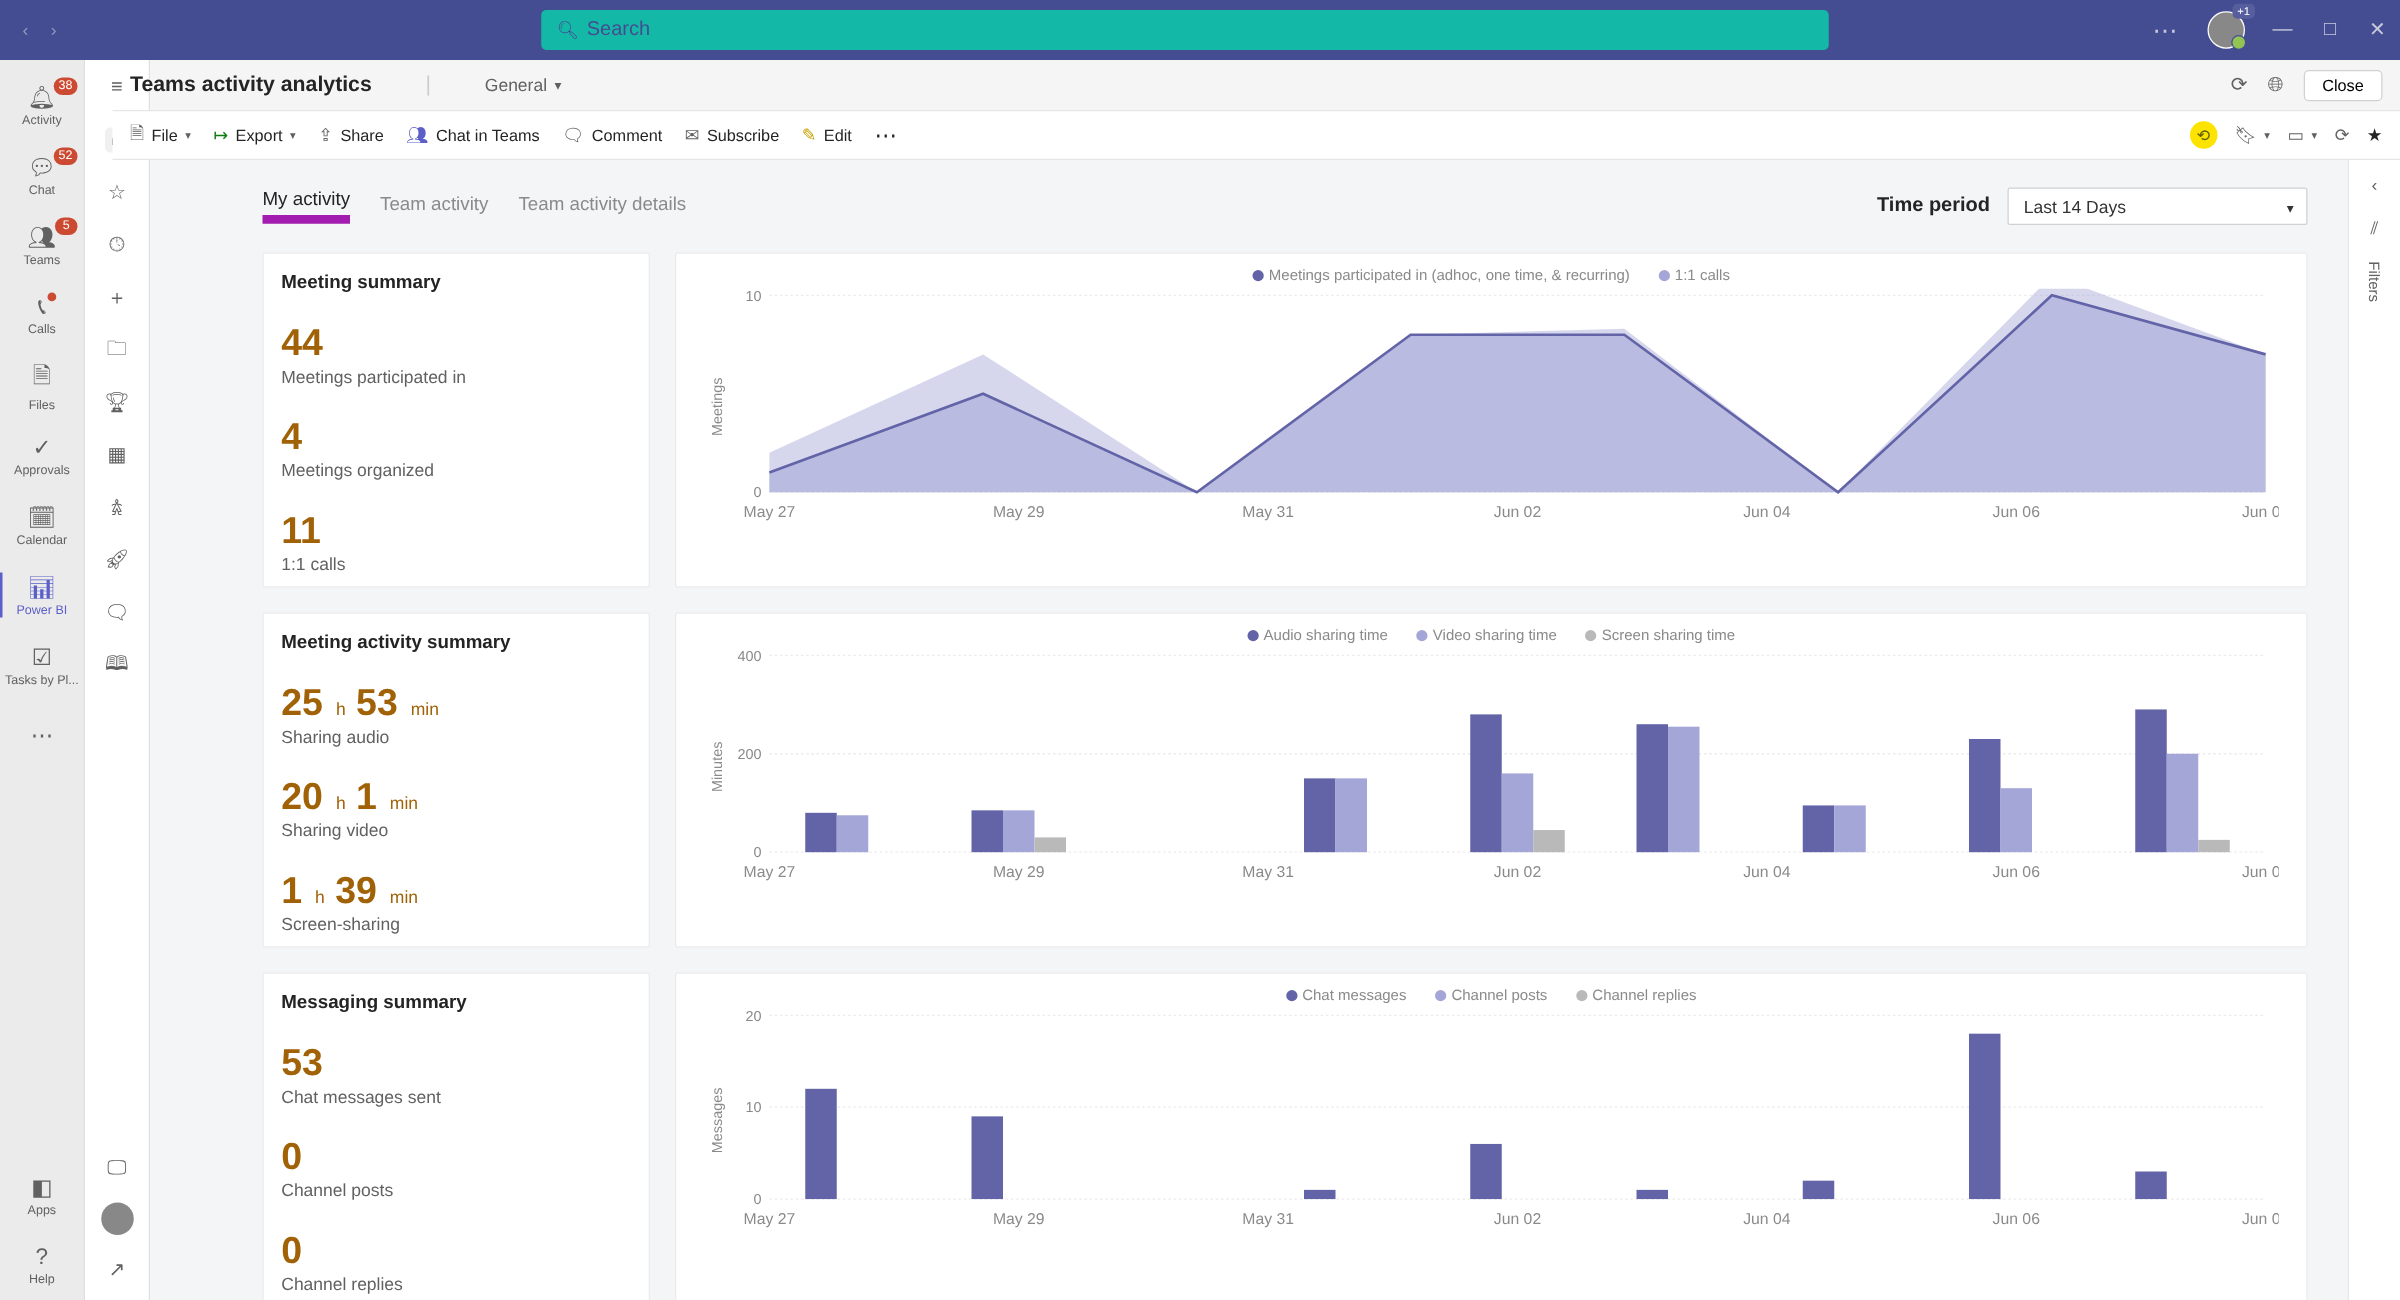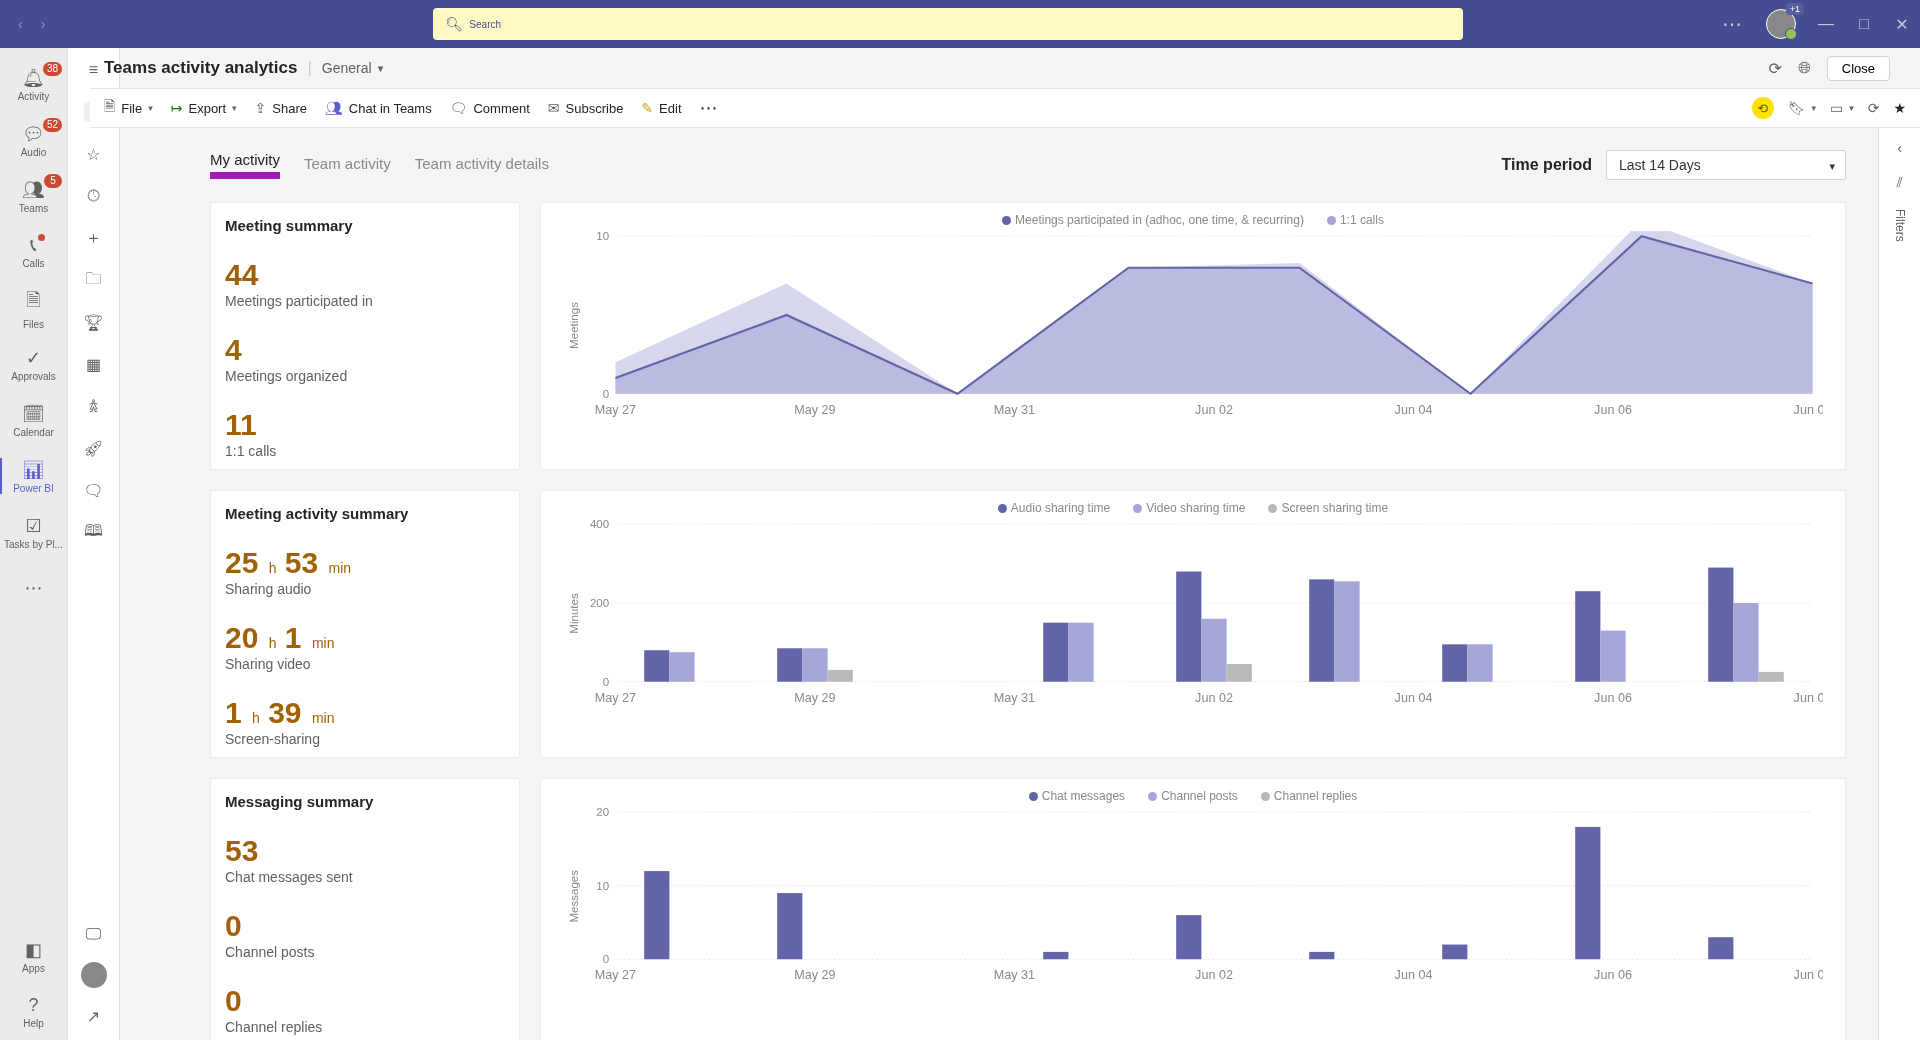--- a/index.html
+++ b/index.html
@@ -3,21 +3,21 @@
 <meta charset="utf-8">
 <style>
 * { margin: 0; padding: 0; box-sizing: border-box; font-family: "Segoe UI", -apple-system, sans-serif; }
 html, body { width: 1920px; height: 1040px; overflow: hidden; background: #f5f5f5; }
 
 
 .title-bar { height: 48px; background: #444d92; display: flex; align-items: center; padding: 0 10px; color: #c8c8dd; }
 .title-bar .nav-arrows { display: flex; gap: 18px; padding: 0 8px; }
 .title-bar .nav-arrows span { font-size: 14px; cursor: pointer; opacity: 0.6; }
 .title-bar .search-wrap { flex: 0 0 1030px; margin-left: 380px; }
-.title-bar .search { width: 100%; height: 32px; background: #fef9c3; border: none; border-radius: 4px; padding: 0 36px; font-size: 10px; color: #444d92; }
+.title-bar .search { width: 100%; height: 32px; background: #14b8a6; border: none; border-radius: 4px; padding: 0 36px; font-size: 16px; color: #444d92; }
 .title-bar .search::placeholder { color: #444d92; }
 .title-bar .search-wrap { position: relative; }
 .title-bar .search-icon-inner { position: absolute; left: 12px; top: 8px; color: #444d92; font-size: 14px; }
 .title-bar .right { margin-left: auto; display: flex; align-items: center; gap: 22px; }
 .title-bar .right .dots { font-size: 20px; letter-spacing: 2px; }
 .title-bar .avatar { width: 30px; height: 30px; border-radius: 50%; background: #888; position: relative; border: 1px solid #fff; }
 .title-bar .avatar::after { content: ""; position: absolute; width: 10px; height: 10px; background: #92c353; border: 1px solid #444d92; border-radius: 50%; right: -2px; bottom: -2px; }
 .title-bar .avatar .badge { position: absolute; top: -7px; right: -9px; background: #565e9e; color: #fff; font-size: 9px; padding: 1px 4px; border-radius: 4px; }
 .title-bar .win-btn { width: 16px; height: 16px; cursor: pointer; color: #c8c8dd; display: flex; align-items: center; justify-content: center; }
 
@@ -33,21 +33,21 @@
 .app-rail .item.bottom { margin-top: auto; }
 
 
 .sec-rail { position: absolute; left: 68px; top: 48px; bottom: 0; width: 52px; background: #fff; border-right: 1px solid #e0e0e0; display: flex; flex-direction: column; align-items: center; padding-top: 12px; gap: 22px; color: #616161; }
 .sec-rail .i { width: 20px; height: 20px; display: flex; align-items: center; justify-content: center; cursor: pointer; font-size: 16px; }
 .sec-rail .avatar2 { width: 26px; height: 26px; border-radius: 50%; background: #888; }
 .sec-rail .bottom-group { margin-top: auto; display: flex; flex-direction: column; align-items: center; gap: 18px; padding-bottom: 14px; }
 .sec-rail .selected { background: #f0f0f0; border-radius: 4px; padding: 4px; }
 
 
-.page-head { position: absolute; left: 90px; right: 16px; top: 48px; height: 40px; display: flex; align-items: center; padding: 0 14px; font-size: 17px; color: #242424; }
+.page-head { position: absolute; left: 90px; right: 0; top: 48px; height: 40px; display: flex; align-items: center; padding: 0 14px; font-size: 17px; color: #242424; gap: 33px; }
 .page-head .title { font-weight: 600; }
 .page-head .sep { color: #ccc; margin: 0 10px; }
 .page-head .scope { color: #616161; display: flex; align-items: center; gap: 6px; cursor: pointer; font-size: 14px; }
 .page-head .scope .chev { font-size: 11px; }
 .page-head .right { margin-left: auto; display: flex; align-items: center; gap: 16px; color: #616161; }
 .page-head .close-btn { border: 1px solid #d1d1d1; border-radius: 4px; padding: 4px 14px; font-size: 13px; background: #fff; cursor: pointer; }
 .page-head .ic { cursor: pointer; font-size: 16px; }
 
 
 .rpt-toolbar { position: absolute; left: 90px; right: 0; top: 88px; height: 40px; border-top: 1px solid #e6e6e6; border-bottom: 1px solid #e6e6e6; display: flex; align-items: center; padding: 0 14px; font-size: 13px; color: #242424; background: #fff; gap: 18px; }
@@ -117,21 +117,21 @@
 
 <div class="app-rail">
   <div class="item">
       <span class="icon">🔔︎</span>
       <span class="badge">38</span>
       <span class="label">Activity</span>
     </div>
   <div class="item">
       <span class="icon">💬︎</span>
       <span class="badge">52</span>
-      <span class="label">Audio</span>
+      <span class="label">Chat</span>
     </div>
   <div class="item">
       <span class="icon">👥︎</span>
       <span class="badge">5</span>
       <span class="label">Teams</span>
     </div>
   <div class="item">
       <span class="icon">📞︎</span>
       <span class="dot"></span>
       <span class="label">Calls</span>

